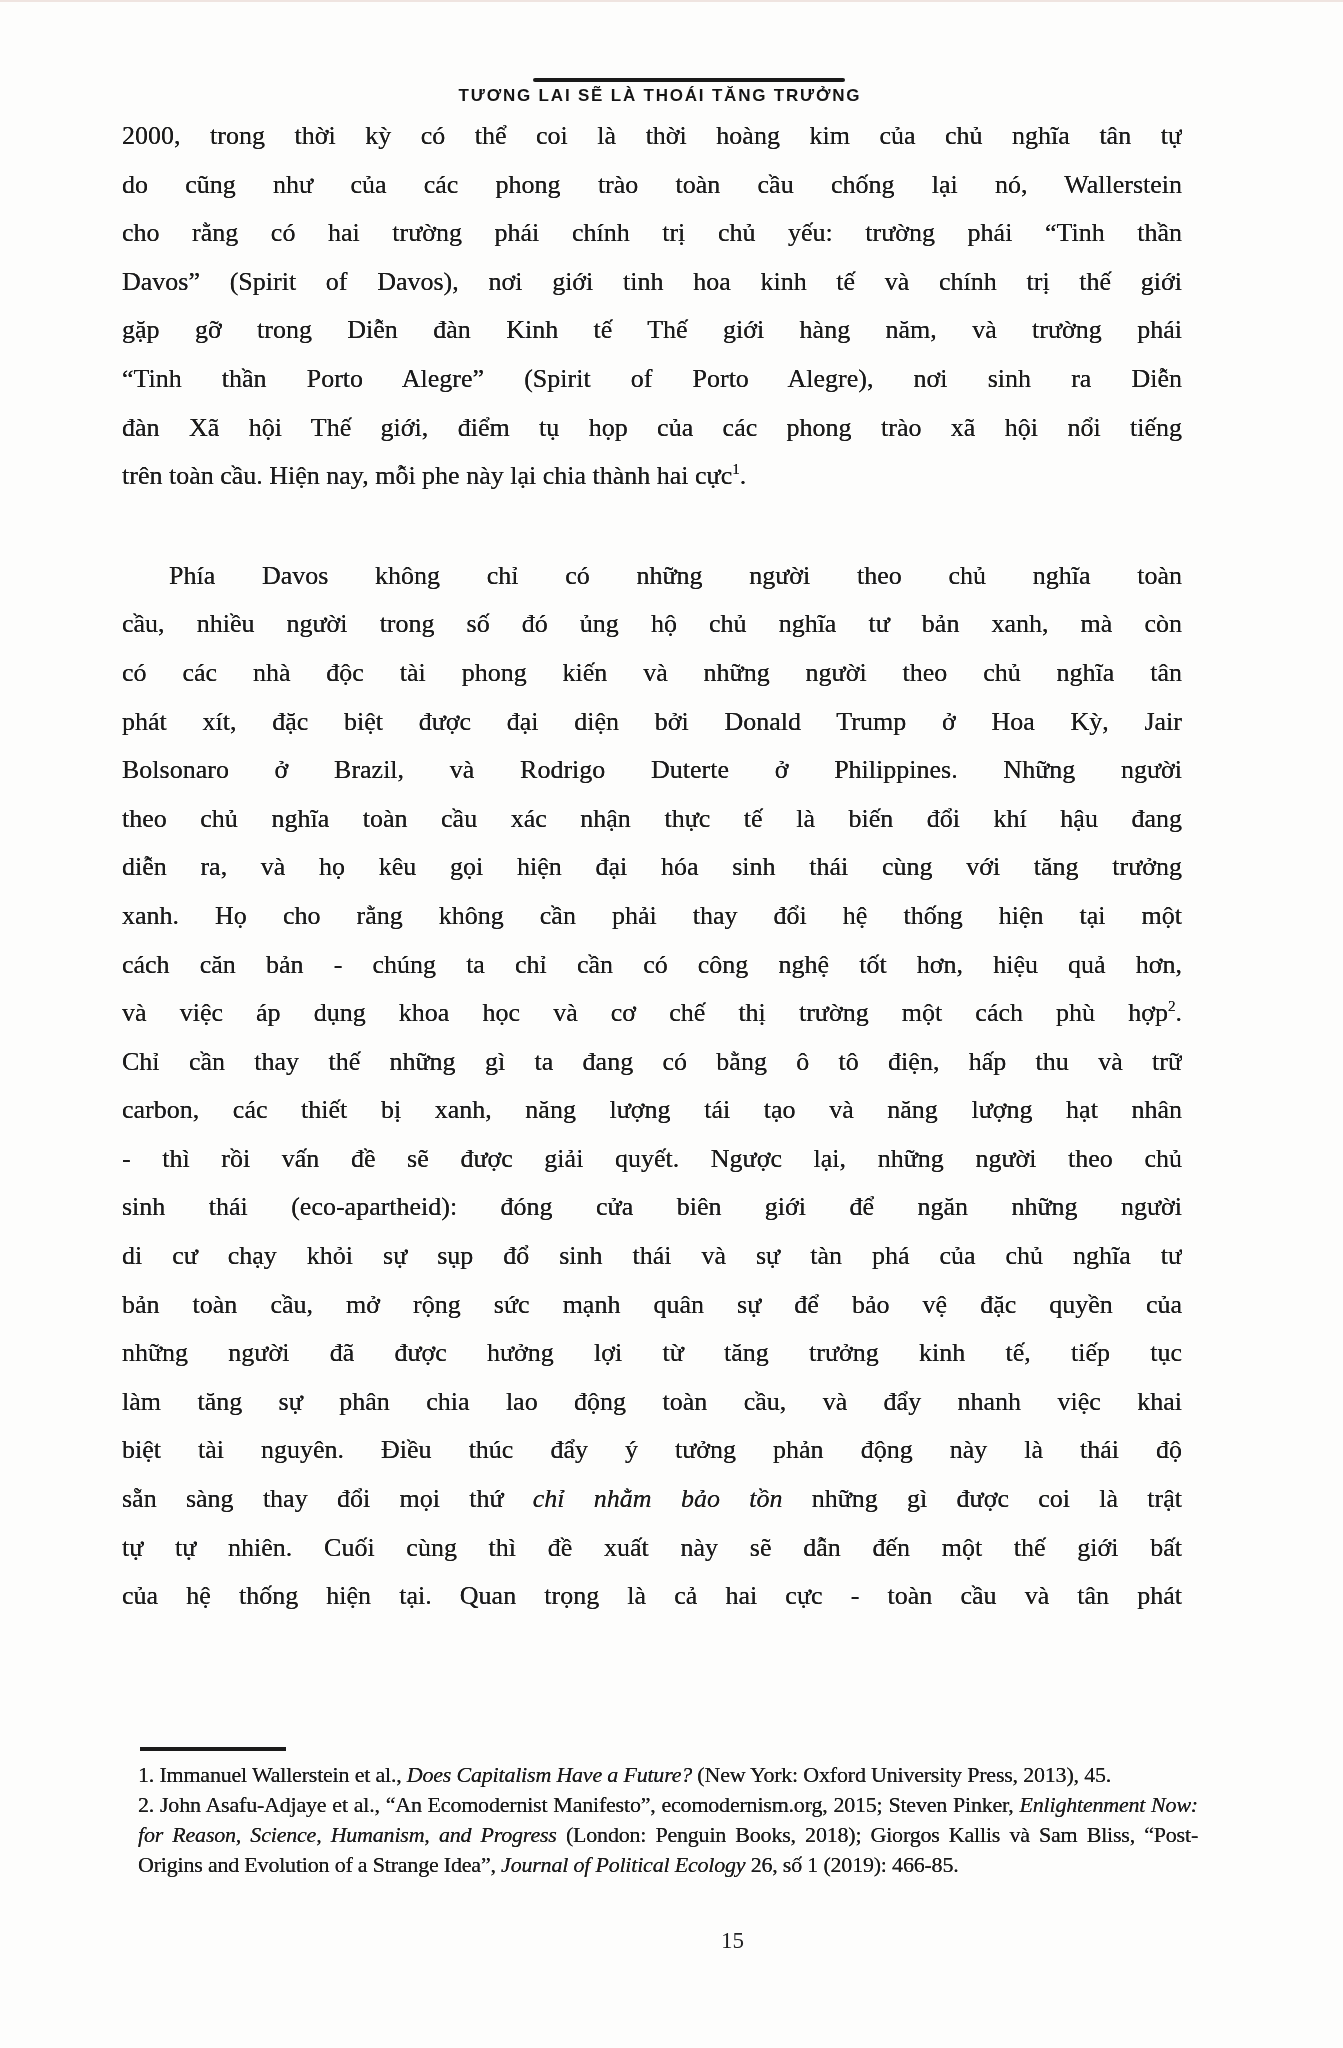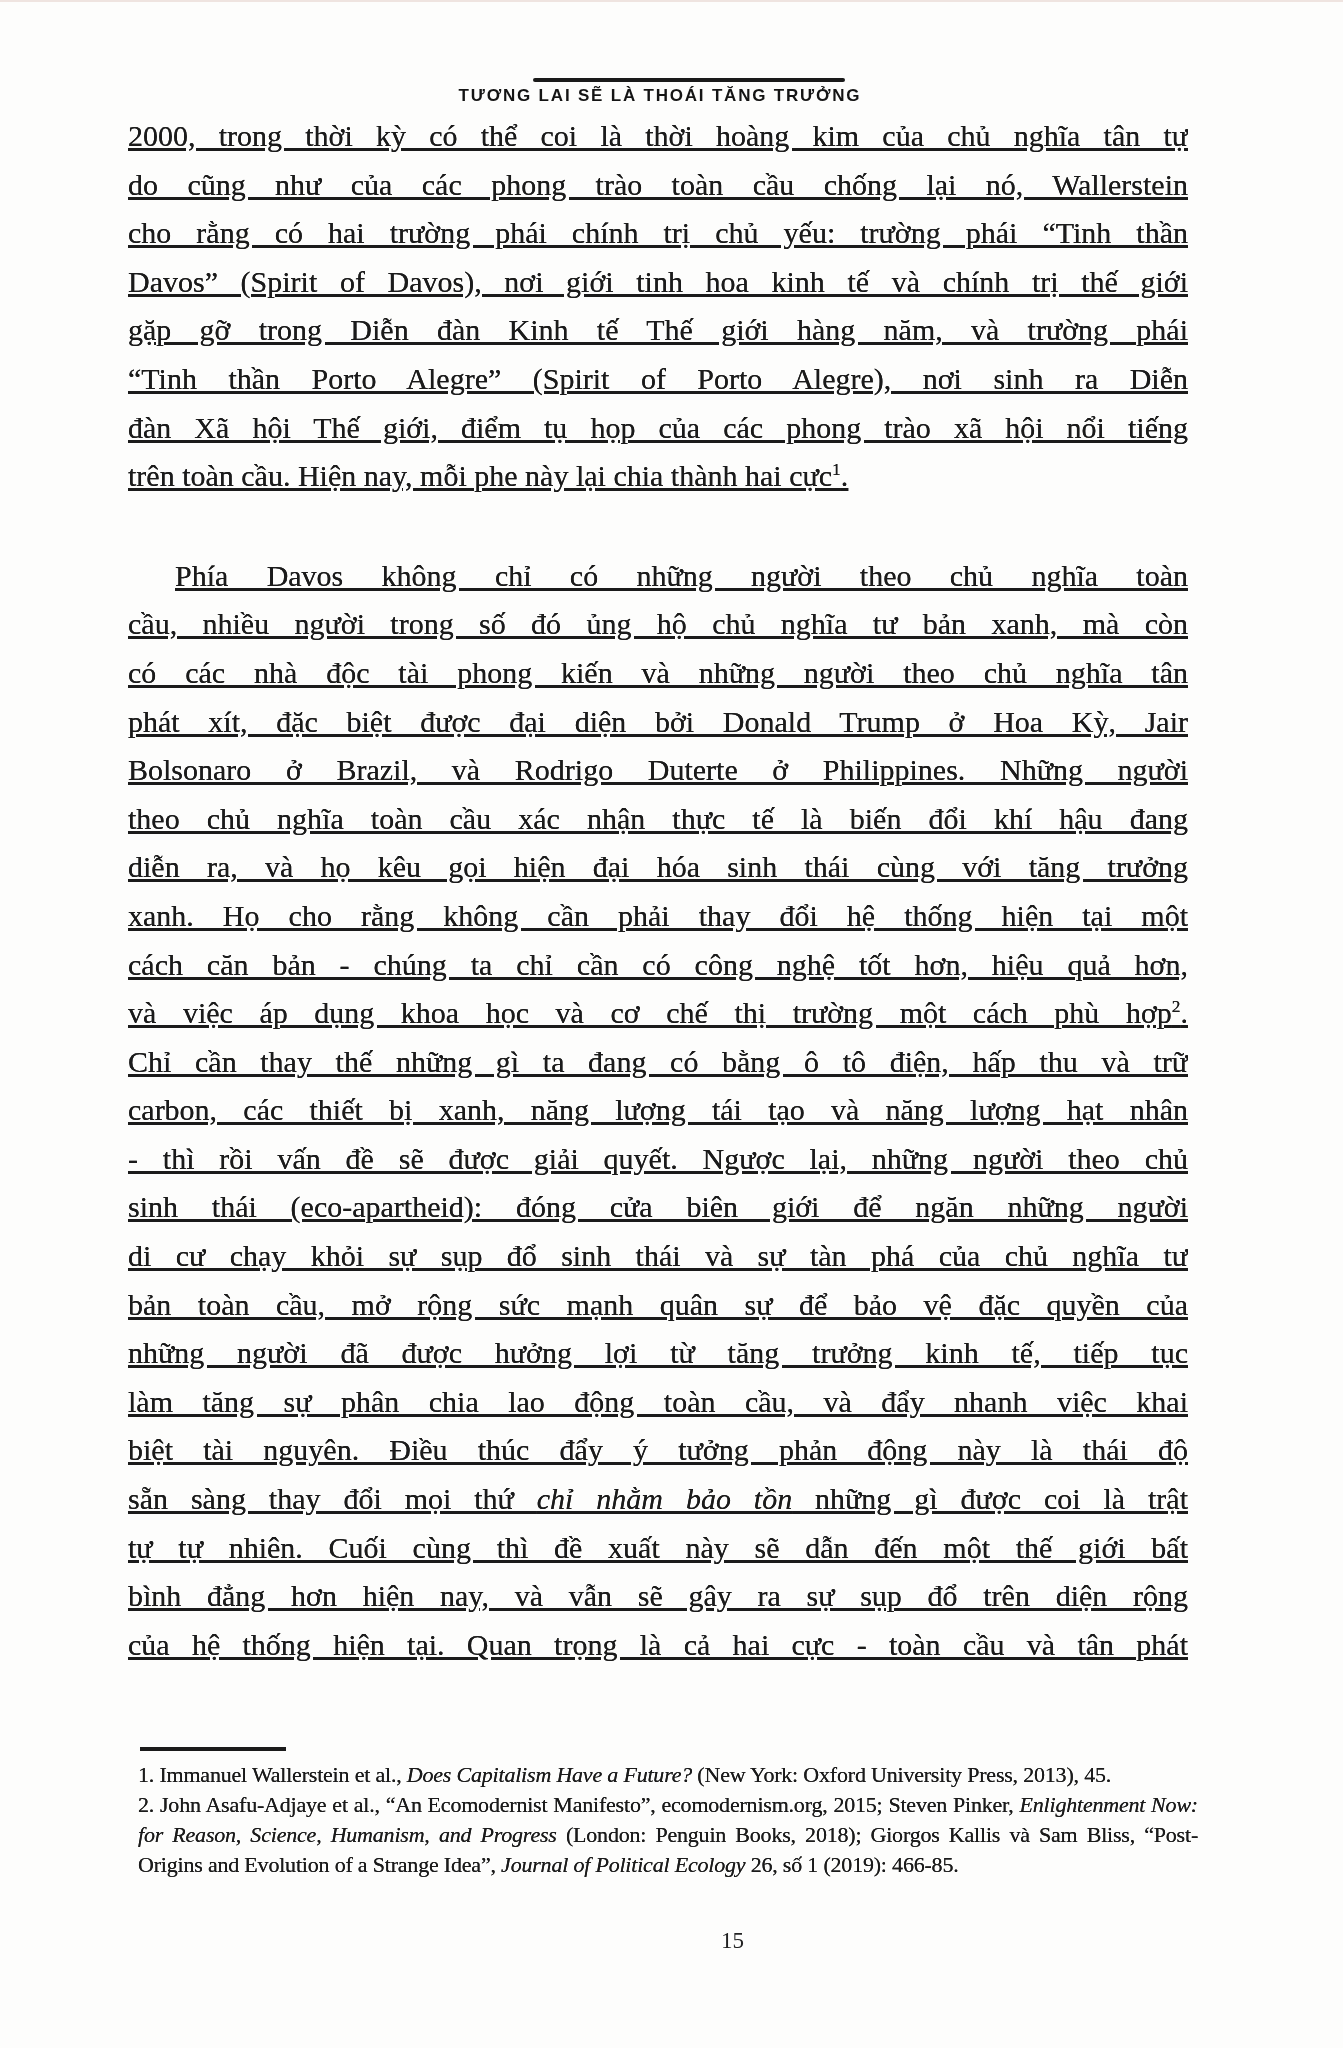--- a/index.html
+++ b/index.html
@@ -25,24 +25,23 @@
   .header-title{
     position:absolute;left:432px;top:86px;width:456px;
     text-align:center;
     font-family:"Liberation Sans", sans-serif;
     font-weight:bold;font-size:17px;letter-spacing:1.8px;
     color:#141414;
     white-space:nowrap;
   }
   
   .body-text{
-    position:absolute;left:128px;top:112px;width:1060px;
-    font-size:30px;line-height:48.6px;
+    position:absolute;left:122px;top:112px;width:1060px;
+    font-size:26px;line-height:48.6px;
     text-shadow:0 0 0.4px currentColor;
-    text-decoration:underline;
   }
   .para + .para{margin-top:51px;}
   .line{
     height:48.6px;overflow:hidden;
     text-align:justify;text-align-last:justify;
   }
   .line.endline{text-align-last:left;}
   .line.indent{text-indent:47px;}
   sup{font-size:0.58em;line-height:0;vertical-align:super;}
   
@@ -102,21 +101,20 @@
         <div class="line">carbon, các thiết bị xanh, năng lượng tái tạo và năng lượng hạt nhân</div>
         <div class="line">- thì rồi vấn đề sẽ được giải quyết. Ngược lại, những người theo chủ</div>
         <div class="line">sinh thái (eco-apartheid): đóng cửa biên giới để ngăn những người</div>
         <div class="line">di cư chạy khỏi sự sụp đổ sinh thái và sự tàn phá của chủ nghĩa tư</div>
         <div class="line">bản toàn cầu, mở rộng sức mạnh quân sự để bảo vệ đặc quyền của</div>
         <div class="line">những người đã được hưởng lợi từ tăng trưởng kinh tế, tiếp tục</div>
         <div class="line">làm tăng sự phân chia lao động toàn cầu, và đẩy nhanh việc khai</div>
         <div class="line">biệt tài nguyên. Điều thúc đẩy ý tưởng phản động này là thái độ</div>
         <div class="line">sẵn sàng thay đổi mọi thứ <i>chỉ nhằm bảo tồn</i> những gì được coi là trật</div>
         <div class="line">tự tự nhiên. Cuối cùng thì đề xuất này sẽ dẫn đến một thế giới bất</div>
-        <div class="line">bình đẳng hơn hiện nay, và vẫn sẽ gây ra sự sụp đổ trên diện rộng</div>
         <div class="line">của hệ thống hiện tại. Quan trọng là cả hai cực - toàn cầu và tân phát</div>
       </div>
     </div>
 
   <div class="footnote-rule"></div>
 
   <div class="footnotes" id="footnotes">
       <div class="fline endline">1. Immanuel Wallerstein et al., <i>Does Capitalism Have a Future?</i> (New York: Oxford University Press, 2013), 45.</div>
       <div class="fline">2. John Asafu-Adjaye et al., “An Ecomodernist Manifesto”, ecomodernism.org, 2015; Steven Pinker, <i>Enlightenment Now: The Case</i></div>
       <div class="fline"><i>for Reason, Science, Humanism, and Progress</i> (London: Penguin Books, 2018); Giorgos Kallis và Sam Bliss, “Post-environmentalism:</div>

